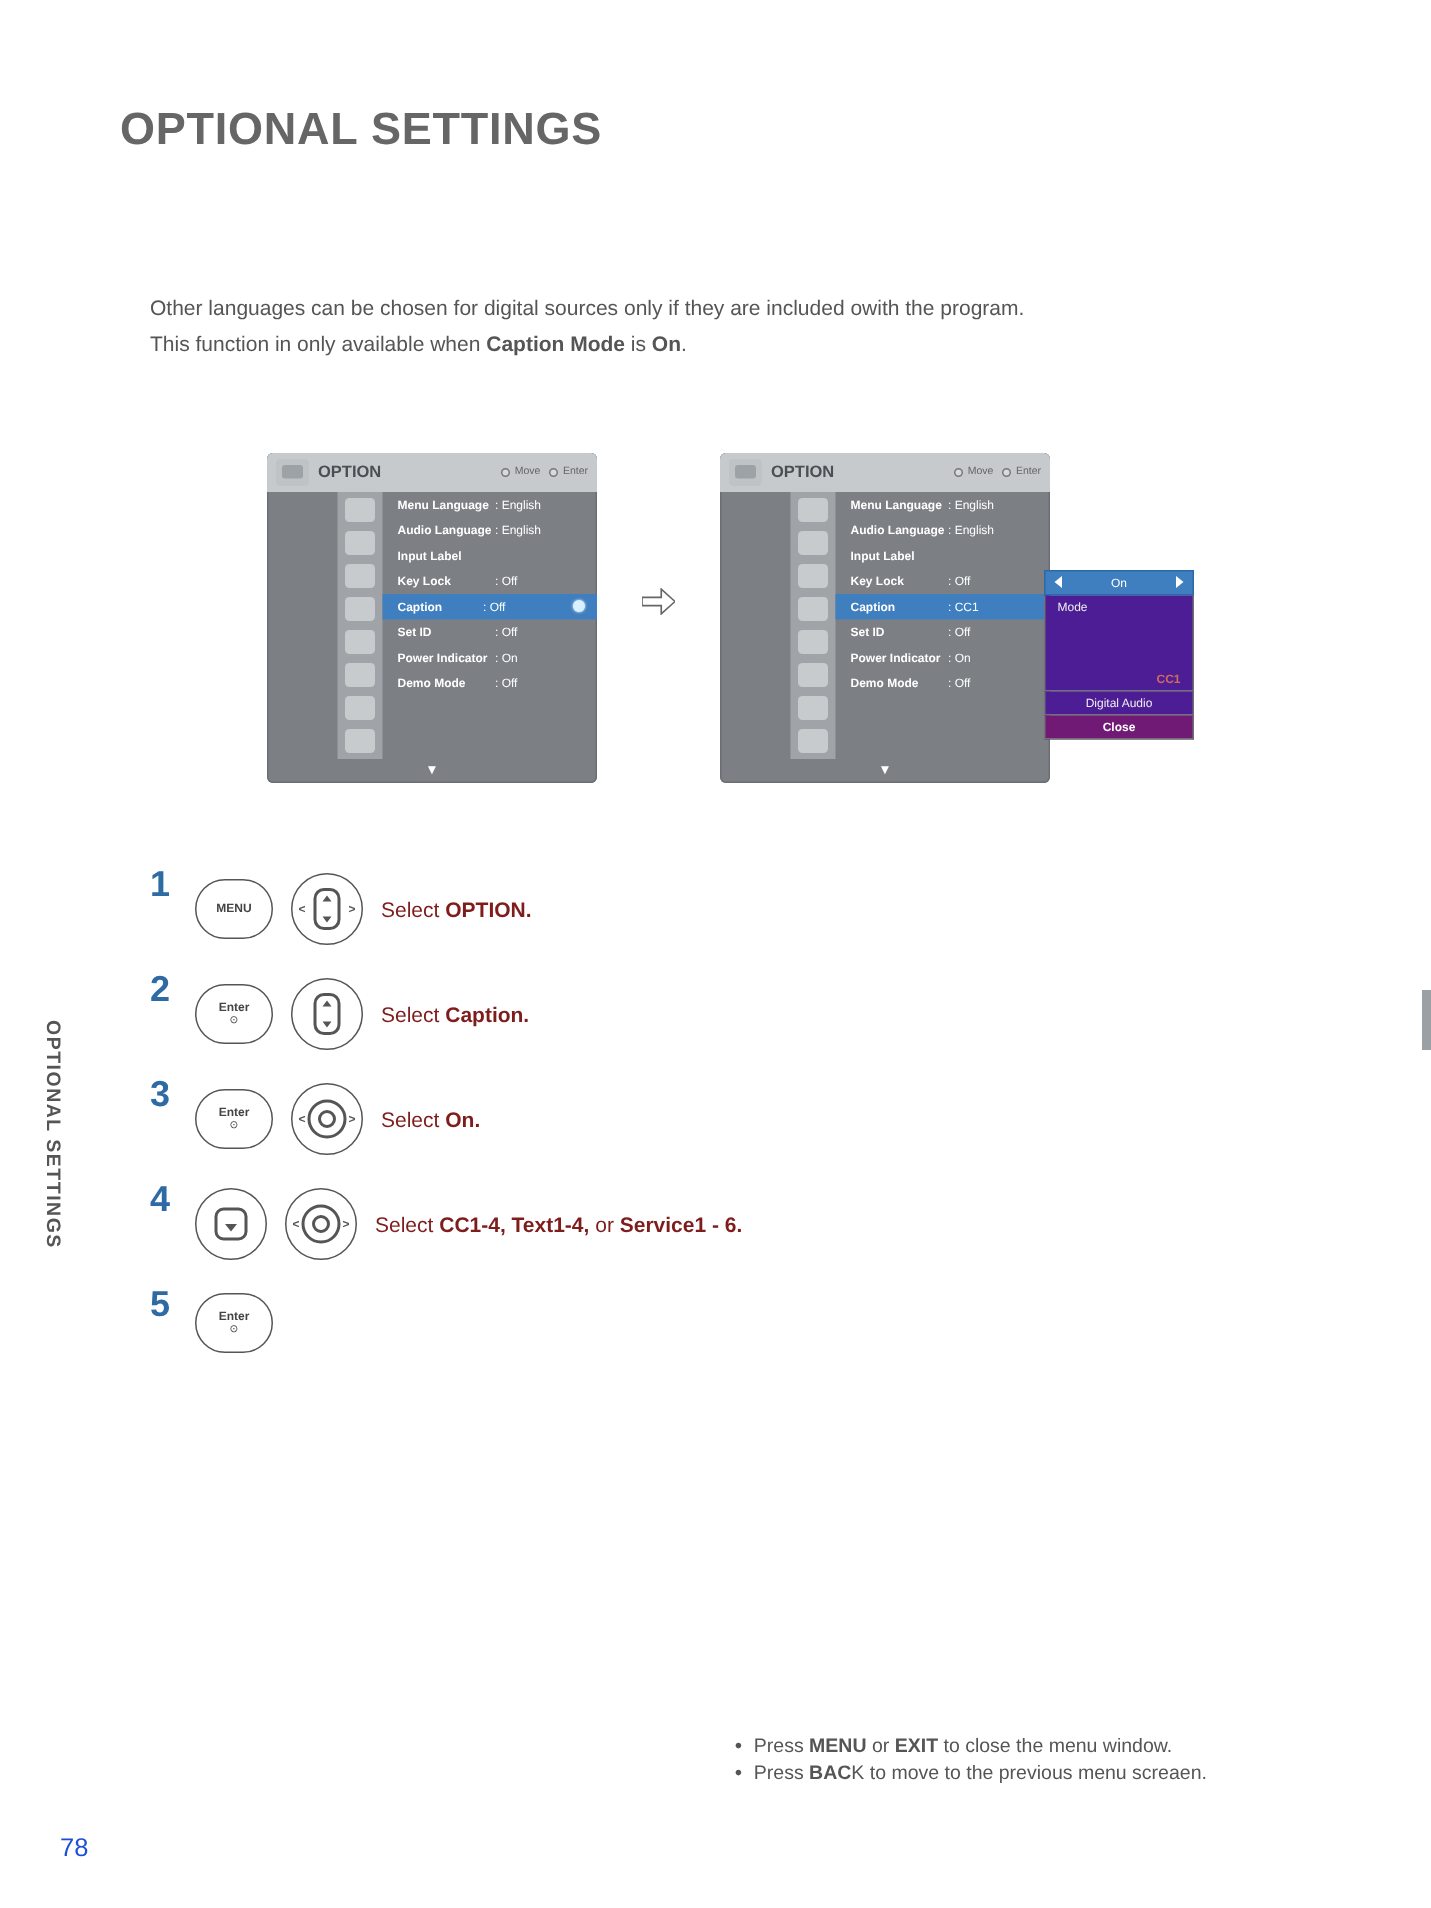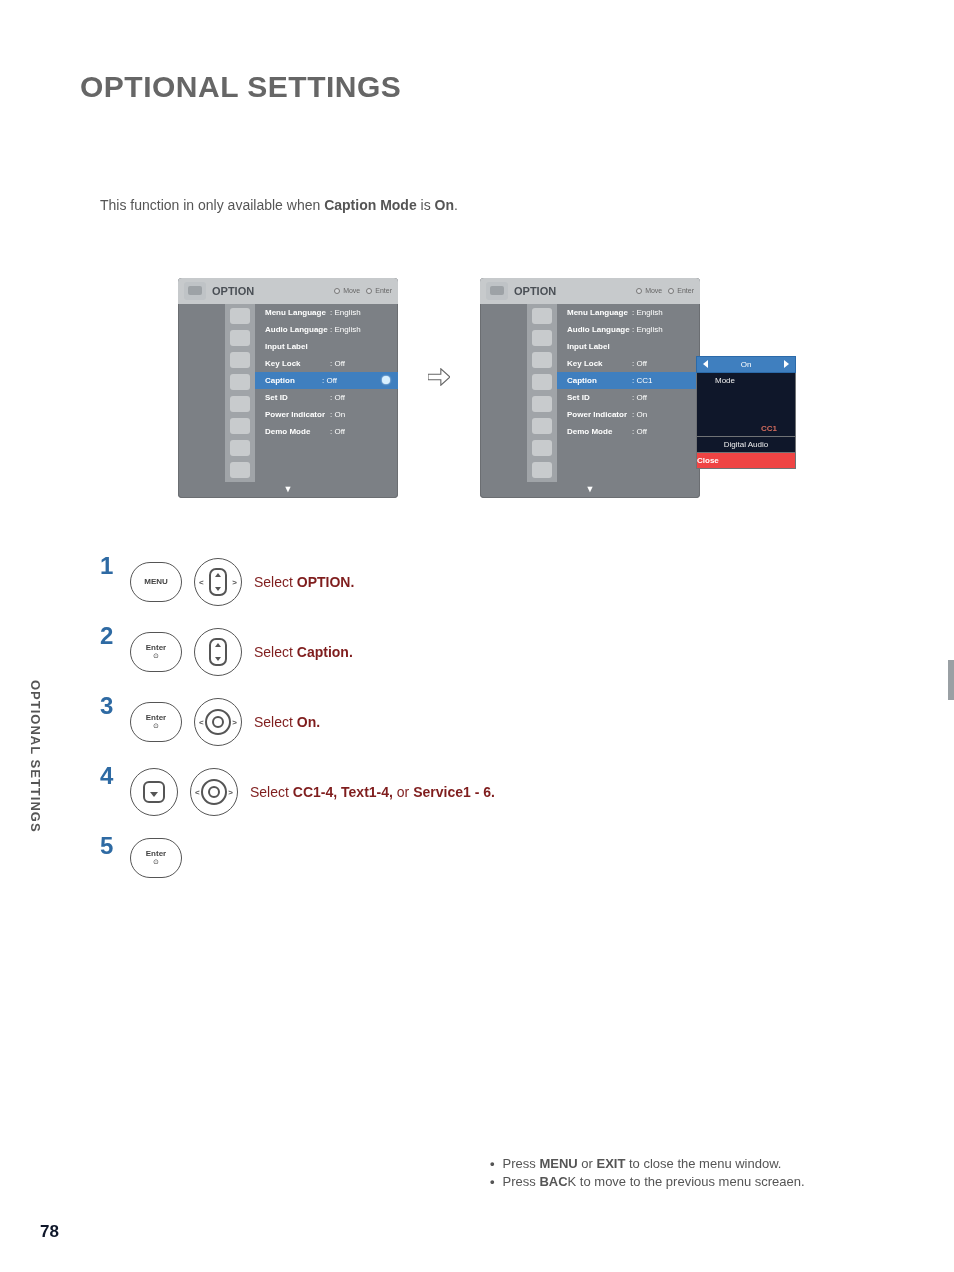--- a/index.html
+++ b/index.html
@@ -110,26 +110,26 @@
     color:#fff;
   }
   .popup-head {
     background:#3f7fbf; padding:3px 6px; display:flex; align-items:center; justify-content:space-between;
     border:1px solid #2b6aa9;
   }
   .popup-head .tri { width:0;height:0;border-top:4px solid transparent;border-bottom:4px solid transparent;}
   .popup-head .tri.l{border-right:5px solid #fff;}
   .popup-head .tri.r{border-left:5px solid #fff;}
   .popup-row {
-    background:#0f172a; padding:3px 18px; display:flex; border:1px solid #6f7275; border-top:none; color:#eee;
+    background:#4c1d95; padding:3px 8px; display:flex; border:1px solid #6f7275; border-top:none; color:#eee;
   }
   .popup-row .pl{flex:1;}
   .popup-row .pv{color:#d26b5d; font-weight:700;margin-top:48px;}
   .popup-btn {
-    background:#ef4444; text-align:left; padding:3px 0; border:1px solid #6f7275; border-top:none; color:#fff; font-weight:700;
+    background:#701a75; text-align:center; padding:3px 0; border:1px solid #6f7275; border-top:none; color:#fff; font-weight:700;
   }
 
   
   .steps { margin-left: 20px; }
   .step-row {
     display:flex; align-items:center; gap:12px; margin-bottom:22px;
   }
   .step-num {
     font-size: 24px; font-weight:700; color:#2e6aa3; width:18px; align-self:flex-start; margin-top:-6px;
   }
@@ -181,31 +181,32 @@
 
   
   .footer-notes {
     position:absolute; bottom:80px; left:490px; font-size:13px; color:#555;
   }
   .footer-notes .line{display:flex; gap:8px; margin-bottom:3px;}
   .footer-notes .bullet{font-weight:700;}
   .footer-notes .bold{font-weight:700;}
 
   .page-num {
-    position:absolute; left:40px; bottom:30px; font-size:17px; font-weight:700; color:#0f172a;
+    position:absolute; left:40px; bottom:30px; font-size:17px; font-weight:400; color:#1d4ed8;
   }
 </style>
 </head>
 <body>
 
 <div class="page">
   <h1 class="page-title">OPTIONAL SETTINGS</h1>
 
 
   <div class="body-text">
+    <div>Other languages can be chosen for digital sources only if they are included owith the program.</div>
     <div>
       <span>This function in only available when </span><span class="bold">Caption Mode</span><span> is </span><span class="bold">On</span><span>.</span>
     </div>
   </div>
 
   <div class="menus-row">
 
     <div class="osd">
       <div class="osd-header">
         <span class="hdr-icon"></span>

